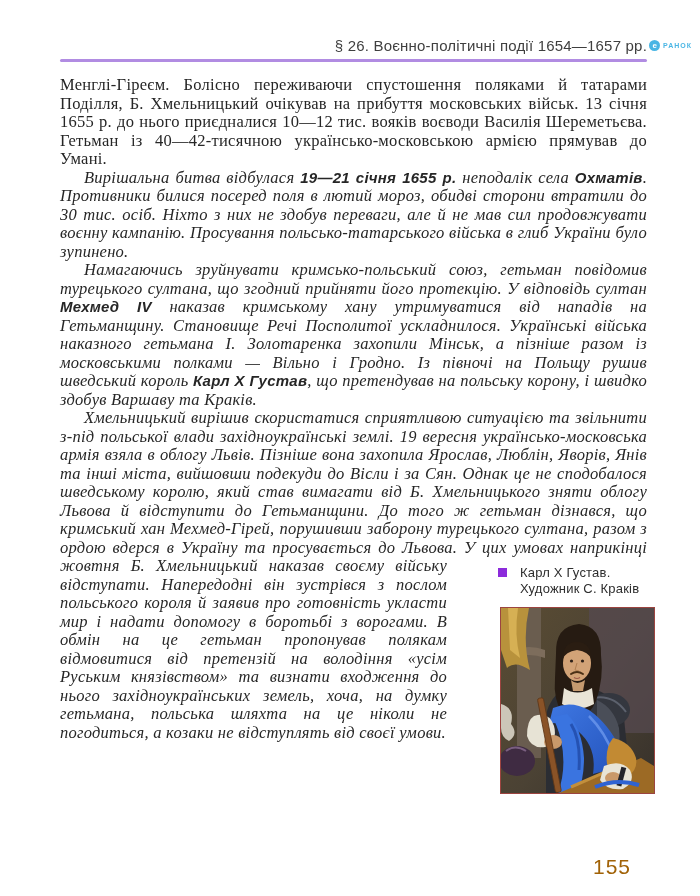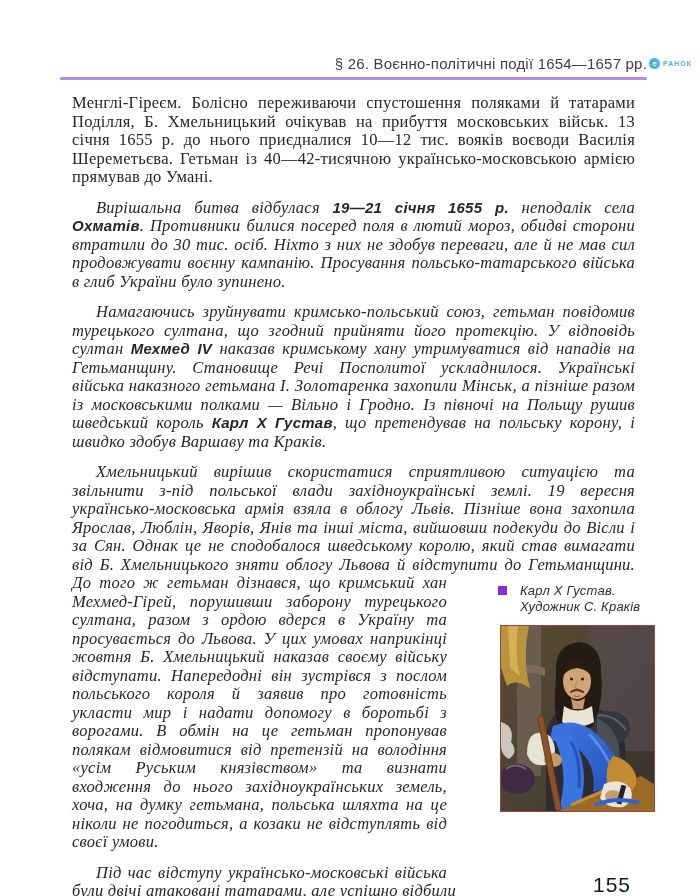--- a/index.html
+++ b/index.html
@@ -24,68 +24,68 @@
     color:#fff;font-family:"Liberation Sans",sans-serif;
     font-size:8px;font-weight:bold;line-height:11px;text-align:center;
     display:inline-block;
   }
   .logo-text{
     font-family:"Liberation Sans",sans-serif;
     font-size:7px;letter-spacing:1px;color:#2aa9e0;font-weight:bold;
   }
 
   
-  .header{margin:55px 53px 0 60px;}
+  .header{margin:37px 53px 0 60px;}
   .header-title{
     font-family:"Liberation Sans",sans-serif;
     font-size:15px;color:#3f3f3f;
     text-align:right;
     letter-spacing:.2px;
   }
   .header-rule{height:3px;margin-top:5px;border-radius:2px;}
 
   
   .content{
     position:relative;
     margin:14px 53px 0 60px;
     font-size:16.5px;line-height:18.5px;
     letter-spacing:.25px;
     text-align:justify;
   }
-  .para{margin:12px;text-align:justify;}
+  .para{margin:0;text-align:justify;}
   .indent{text-indent:24px;font-style:italic;}
   .term{
     font-family:"Liberation Sans",sans-serif;
     font-weight:700;font-size:15px;
   }
   
   .push{float:right;width:0;height:482px;}
   .wrapblock{float:right;clear:right;width:200px;height:290px;}
 
   
   .figure{position:absolute;left:438px;top:489px;width:215px;}
   .caption{display:flex;align-items:flex-start;}
   .bullet{width:9px;height:9px;margin-top:3px;flex:0 0 auto;}
   .caption-text{
     margin-left:13px;
     font-family:"Liberation Sans",sans-serif;
     font-size:13px;line-height:16px;color:#2e2e2e;
-    letter-spacing:.2px;text-align:left;font-style:italic;
+    letter-spacing:.2px;text-align:left;
   }
   .portrait{
     display:block;
     margin:10px 0 0 2px;
     width:153px;height:185px;
     border:1px solid #9c4440;
   }
 
   .page-number{
     position:absolute;left:593px;top:818px;width:60px;
     font-family:"Liberation Sans",sans-serif;
-    font-size:21px;color:#0f172a;letter-spacing:1px;
+    font-size:21px;color:#a16207;letter-spacing:1px;
   }
 </style>
 </head>
 <body>
 
 <div class="page">
 
   <div class="watermark">
     <span class="logo-circle" style="background: rgb(42, 169, 224);">e</span>
     <span class="logo-text">РАНОК</span>
@@ -101,21 +101,20 @@
     <div class="wrapblock"></div>
 
     <p class="para"><span>Менглі-Гіреєм. Болісно переживаючи спустошення поляками й татарами Поділля, Б. Хмельницький очікував на прибуття московських військ. 13 січня 1655 р. до нього приєдналися 10—12 тис. вояків воєводи Василія Шереметьєва. Гетьман із 40—42-тисячною українсько-московською армією прямував до Умані.</span></p>
 
     <p class="para indent"><span>Вирішальна битва відбулася </span><b class="term">19—21 січня 1655 р.</b><span> неподалік села </span><b class="term">Охматів</b><span>. Противники билися посеред поля в лютий мороз, обидві сторони втратили до 30 тис. осіб. Ніхто з них не здобув переваги, але й не мав сил продовжувати воєнну кампанію. Просування польсько-татарського війська в глиб України було зупинено.</span></p>
 
     <p class="para indent"><span>Намагаючись зруйнувати кримсько-польський союз, гетьман повідомив турецького султана, що згодний прийняти його протекцію. У відповідь султан </span><b class="term">Мехмед IV</b><span> наказав кримському хану утримуватися від нападів на Гетьманщину. Становище Речі Посполитої ускладнилося. Українські війська наказного гетьмана І. Золотаренка захопили Мінськ, а пізніше разом із московськими полками — Вільно і Гродно. Із півночі на Польщу рушив шведський король </span><b class="term">Карл X Густав</b><span>, що претендував на польську корону, і швидко здобув Варшаву та Краків.</span></p>
 
     <p class="para indent"><span>Хмельницький вирішив скористатися сприятливою ситуацією та звільнити з-під польської влади західноукраїнські землі. 19 вересня українсько-московська армія взяла в облогу Львів. Пізніше вона захопила Ярослав, Люблін, Яворів, Янів та інші міста, вийшовши подекуди до Вісли і за Сян. Однак це не сподобалося шведському королю, який став вимагати від Б. Хмельницького зняти облогу Львова й відступити до Гетьманщини. До того ж гетьман дізнався, що кримський хан Мехмед-Гірей, порушивши заборону турецького султана, разом з ордою вдерся в Україну та просувається до Львова. У цих умовах наприкінці жовтня Б. Хмельницький наказав своєму війську відступати. Напередодні він зустрівся з послом польського короля й заявив про готовність укласти мир і надати допомогу в боротьбі з ворогами. В обмін на це гетьман пропонував полякам відмовитися від претензій на володіння «усім Руським князівством» та визнати входження до нього західноукраїнських земель, хоча, на думку гетьмана, польська шляхта на це ніколи не погодиться, а козаки не відступлять від своєї умови.</span></p>
 
-    <p class="para indent"><span>Під час відступу українсько-московські війська були двічі атаковані татарами, але успішно відбили</span></p>
 
     <div class="figure">
       <div class="caption">
         <span class="bullet" style="background: rgb(140, 43, 219);"></span>
         <div class="caption-text">
           <div>Карл X Густав.</div>
           <div>Художник С. Краків</div>
         </div>
       </div>
 

